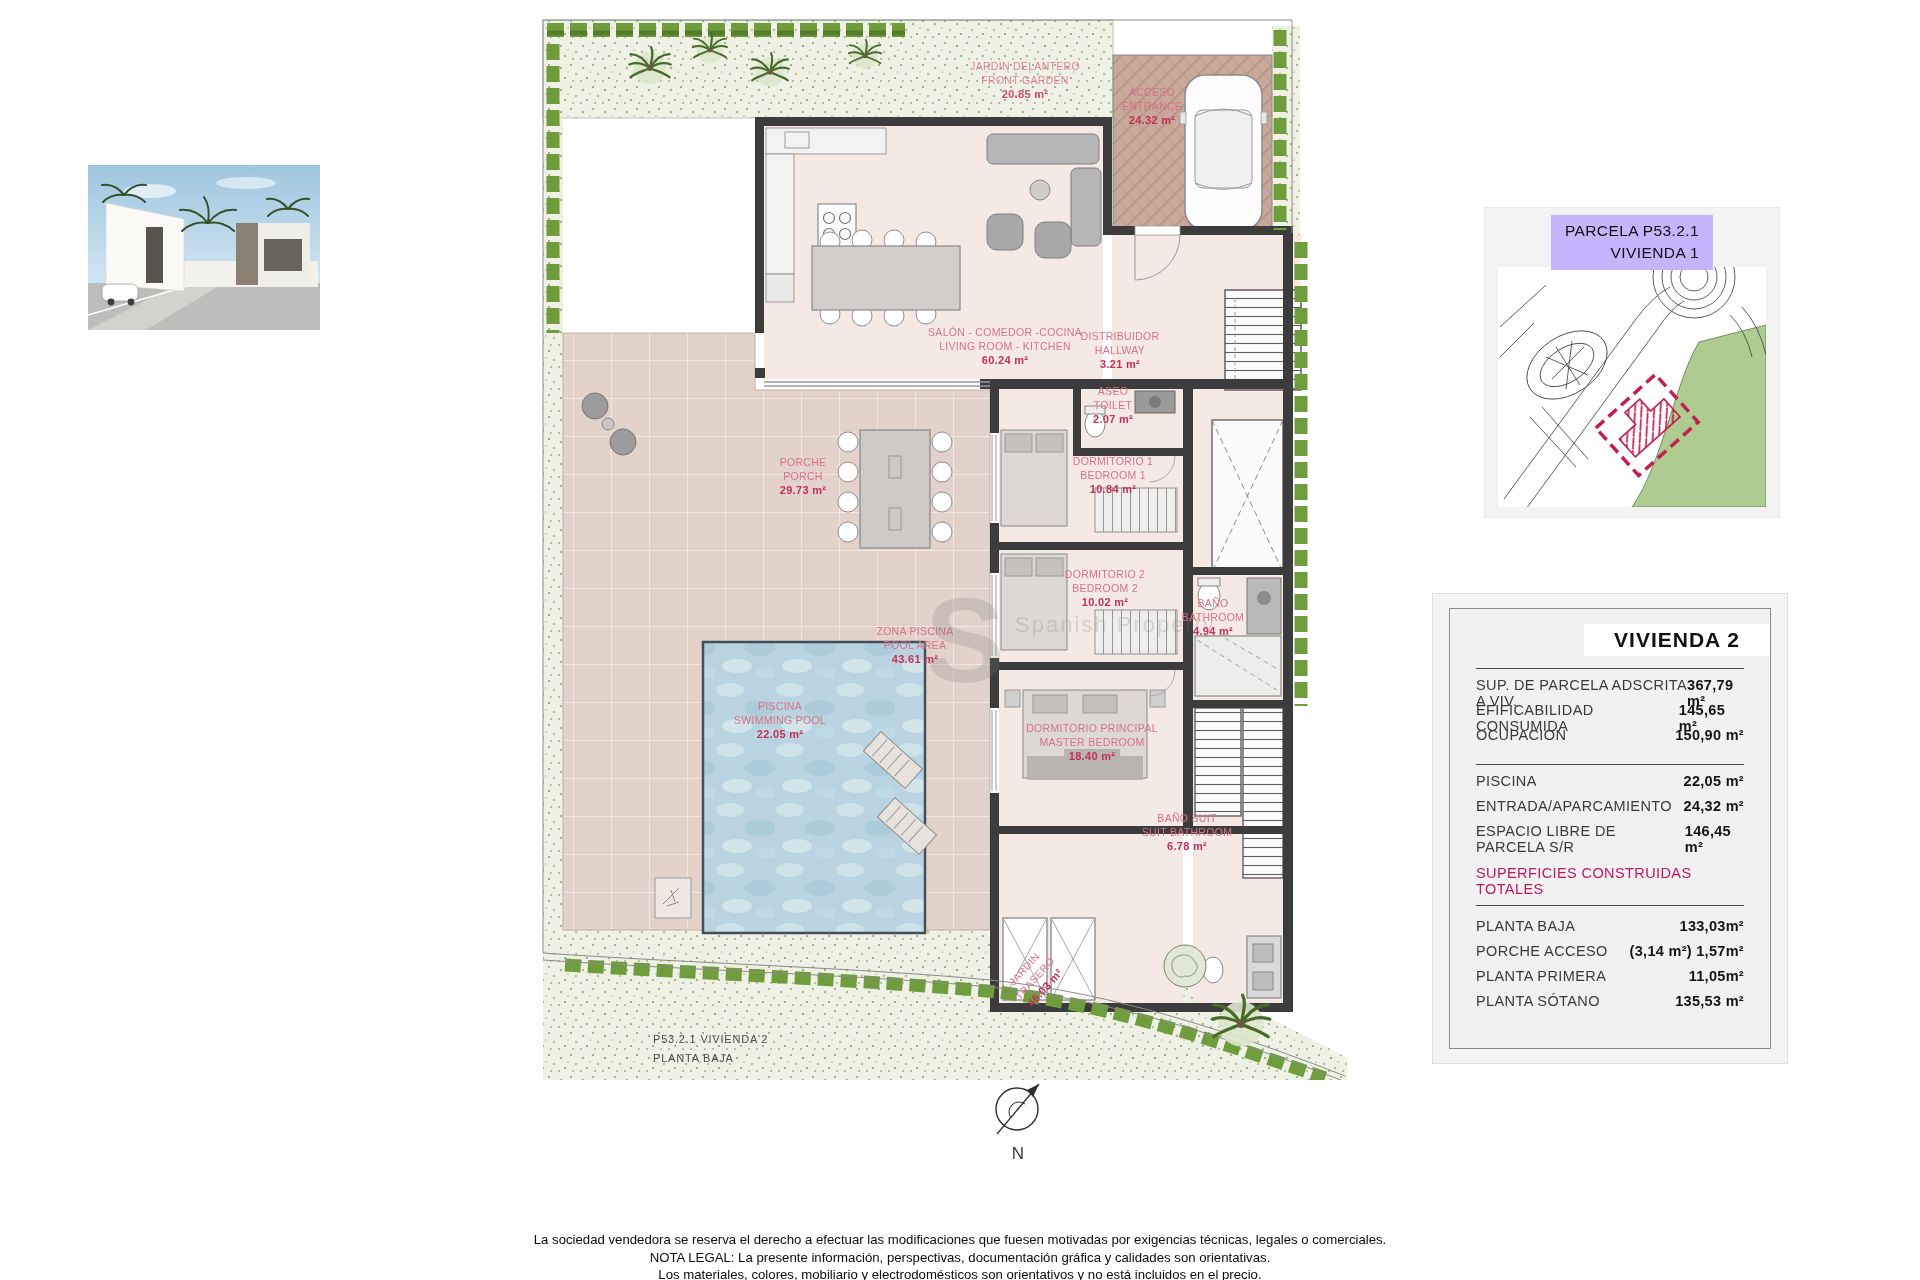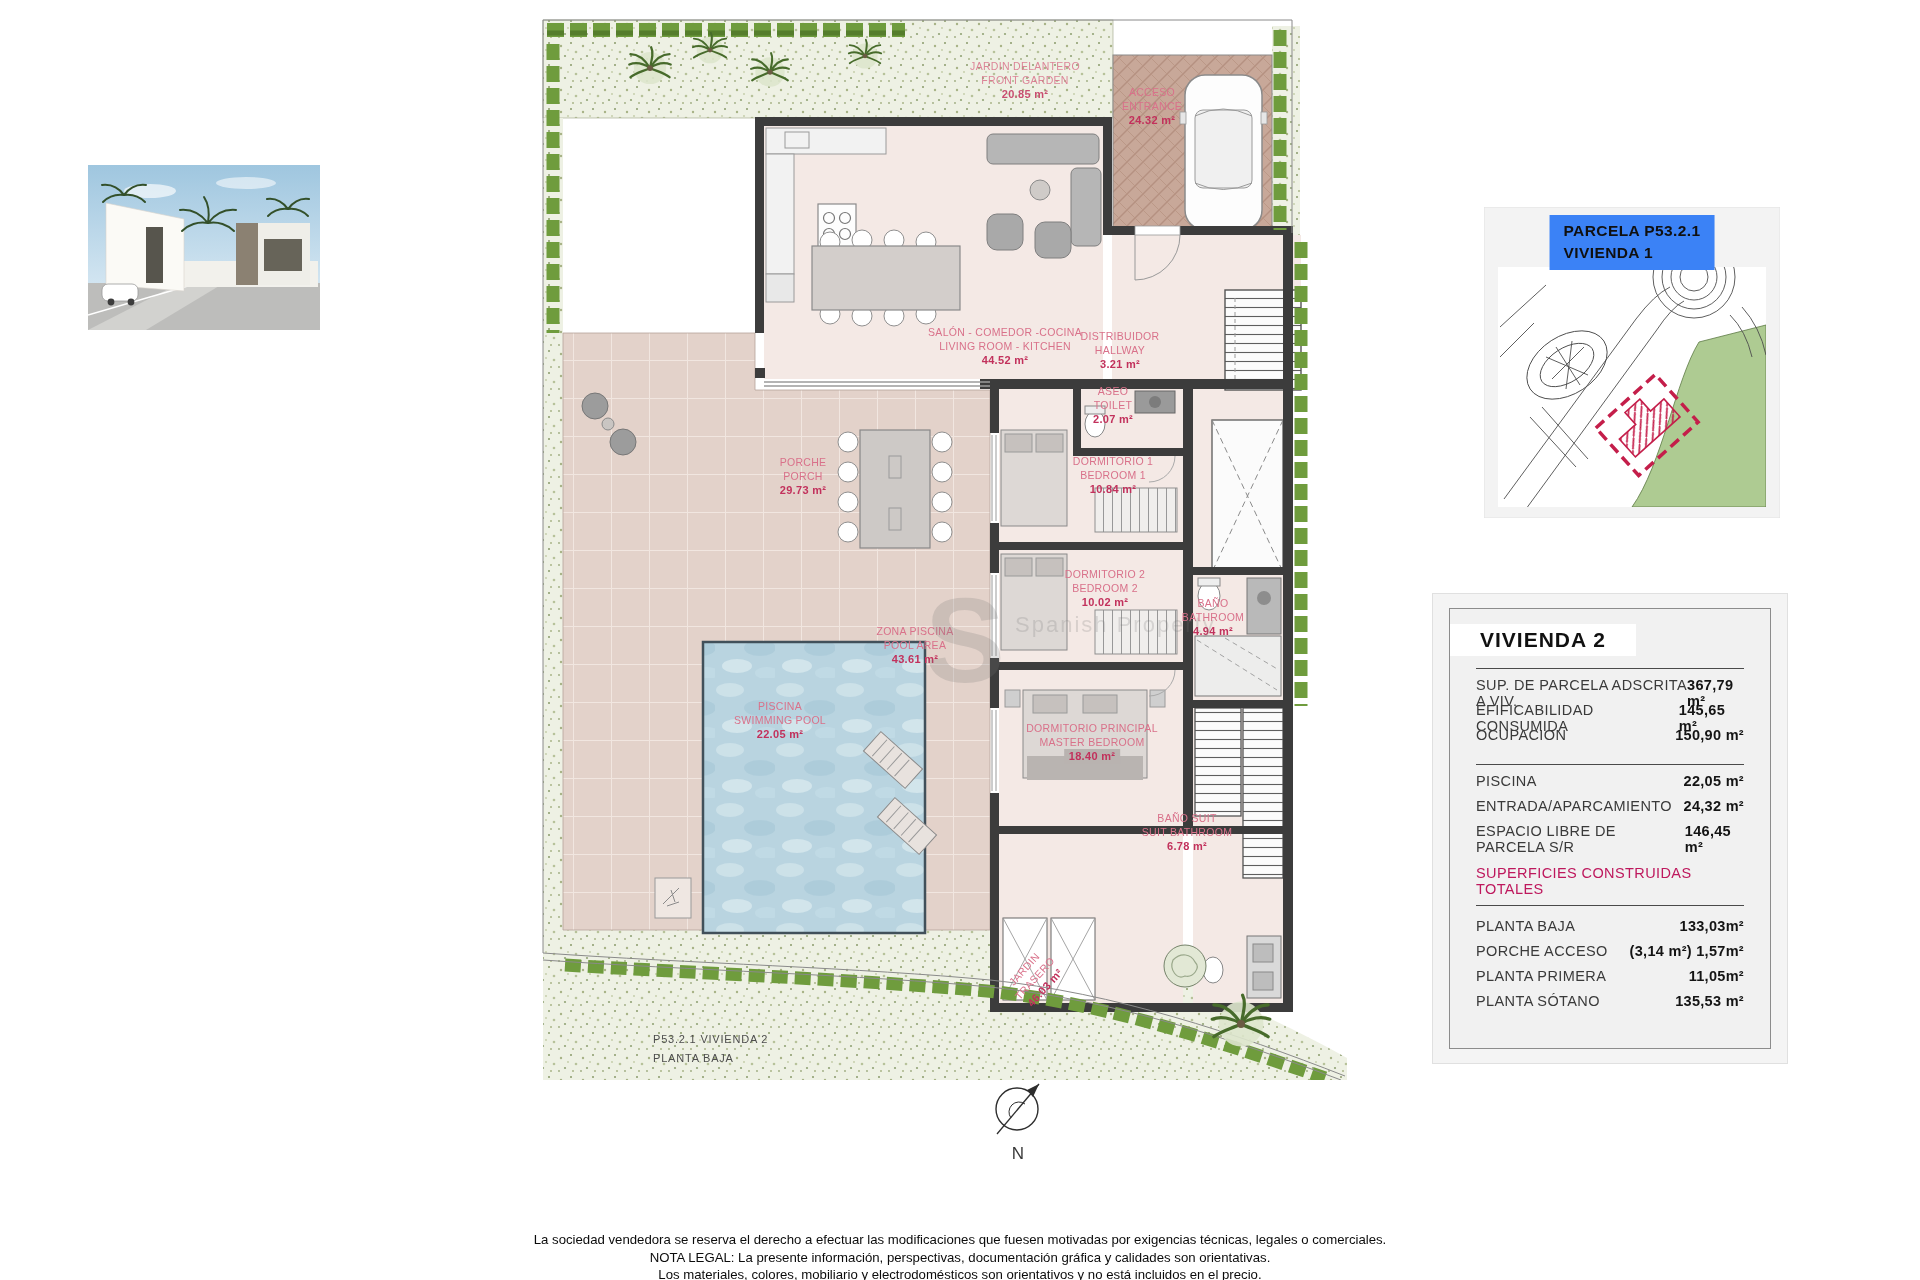--- a/index.html
+++ b/index.html
@@ -26,28 +26,28 @@
   #watermark .wm-t{font-size:22px;letter-spacing:2px;margin-top:-30px;}
 
   
   #caption{left:653px;top:1030px;color:#4d4d4d;font-size:11px;letter-spacing:.8px;line-height:1.7;}
   #north{left:983px;top:1076px;width:70px;height:92px;text-align:center;}
   #north .n-label{color:#3a3a3a;font-size:17px;margin-top:-2px;}
 
   
   #map-panel{left:1484px;top:207px;width:296px;height:311px;}
   #map-title{position:absolute;left:50%;top:8px;transform:translateX(-50%);
-      background:#3b82f6;padding:5px 14px;text-align:left;font-weight:bold;
+      background:#c4b5fd;padding:5px 14px;text-align:right;font-weight:normal;
       font-size:15.5px;line-height:1.45;color:#101010;letter-spacing:.4px;white-space:nowrap;}
 
   
   #table-panel{left:1432px;top:593px;width:354px;height:469px;background:#f4f4f4;border:1px solid #e0e0e0;}
   #table-inner{position:absolute;left:16px;top:14px;right:16px;bottom:14px;
       background:#f1f1f1;border:1px solid #8c8c8c;}
-  .tbl-title-wrap{text-align:left;margin-top:15px;}
+  .tbl-title-wrap{text-align:right;margin-top:15px;}
   .tbl-title{background:#fff;display:inline-block;padding:4px 30px;font-size:21px;
       font-weight:bold;letter-spacing:1px;color:#111;}
   .hr{border-top:1.4px solid #4a4a4a;margin:12px 26px 0 26px;}
   .rows{margin:8px 26px 0 26px;}
   .row{display:flex;justify-content:space-between;height:25px;font-size:14.5px;}
   .row .lbl{color:#3a3a3a;letter-spacing:.4px;}
   .row .val{color:#141414;font-weight:bold;letter-spacing:.3px;}
   .sect{margin:17px 26px 0 26px;padding-bottom:8px;border-bottom:1.4px solid #4a4a4a;
       font-size:14.5px;color:#be185d;letter-spacing:.4px;}
   .rows.built{margin-top:12px;}
@@ -333,21 +333,21 @@
     <div class="area">24.32 m²</div>
   </div>
   <div class="plan-label" style="left:490px;top:42px;opacity:.85">
     <div>JARDIN DELANTERO</div>
     <div>FRONT GARDEN</div>
     <div class="area">20.85 m²</div>
   </div>
   <div class="plan-label" style="left:470px;top:308px">
     <div>SALÓN - COMEDOR -COCINA</div>
     <div>LIVING ROOM - KITCHEN</div>
-    <div class="area">44.52 m²</div>
+    <div class="area">60.24 m²</div>
   </div>
   <div class="plan-label" style="left:585px;top:312px">
     <div>DISTRIBUIDOR</div>
     <div>HALLWAY</div>
     <div class="area">3.21 m²</div>
   </div>
   <div class="plan-label" style="left:578px;top:367px">
     <div>ASEO</div>
     <div>TOILET</div>
     <div class="area">2.07 m²</div>

